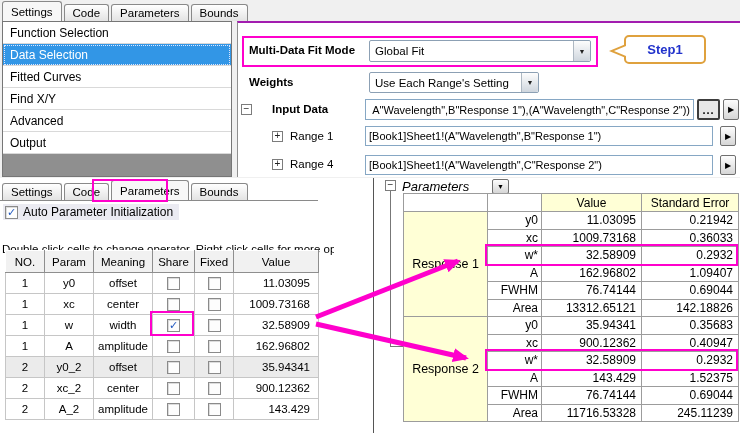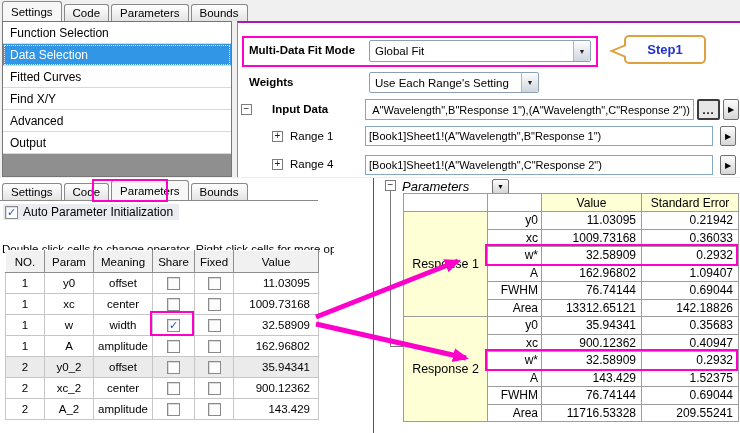--- a/index.html
+++ b/index.html
@@ -331,21 +331,21 @@
       <td class="num">1.52375</td>
     </tr>
     <tr>
       <td class="pname">FWHM</td>
       <td class="num">76.74144</td>
       <td class="num">0.69044</td>
     </tr>
     <tr>
       <td class="pname">Area</td>
       <td class="num">11716.53328</td>
-      <td class="num">209.55241</td>
+      <td class="num">245.11239</td>
     </tr>
   </tbody>
     </table>
 
   <div class="hlbox" style="left:485px;top:244px;width:253px;height:22px;"></div>
   <div class="hlbox" style="left:485px;top:349px;width:253px;height:22px;"></div>
 
   <svg id="overlay" viewBox="0 0 740 433">
     <defs>
       <marker id="ah" markerUnits="userSpaceOnUse" markerWidth="18" markerHeight="16" refX="13" refY="7" orient="auto">

